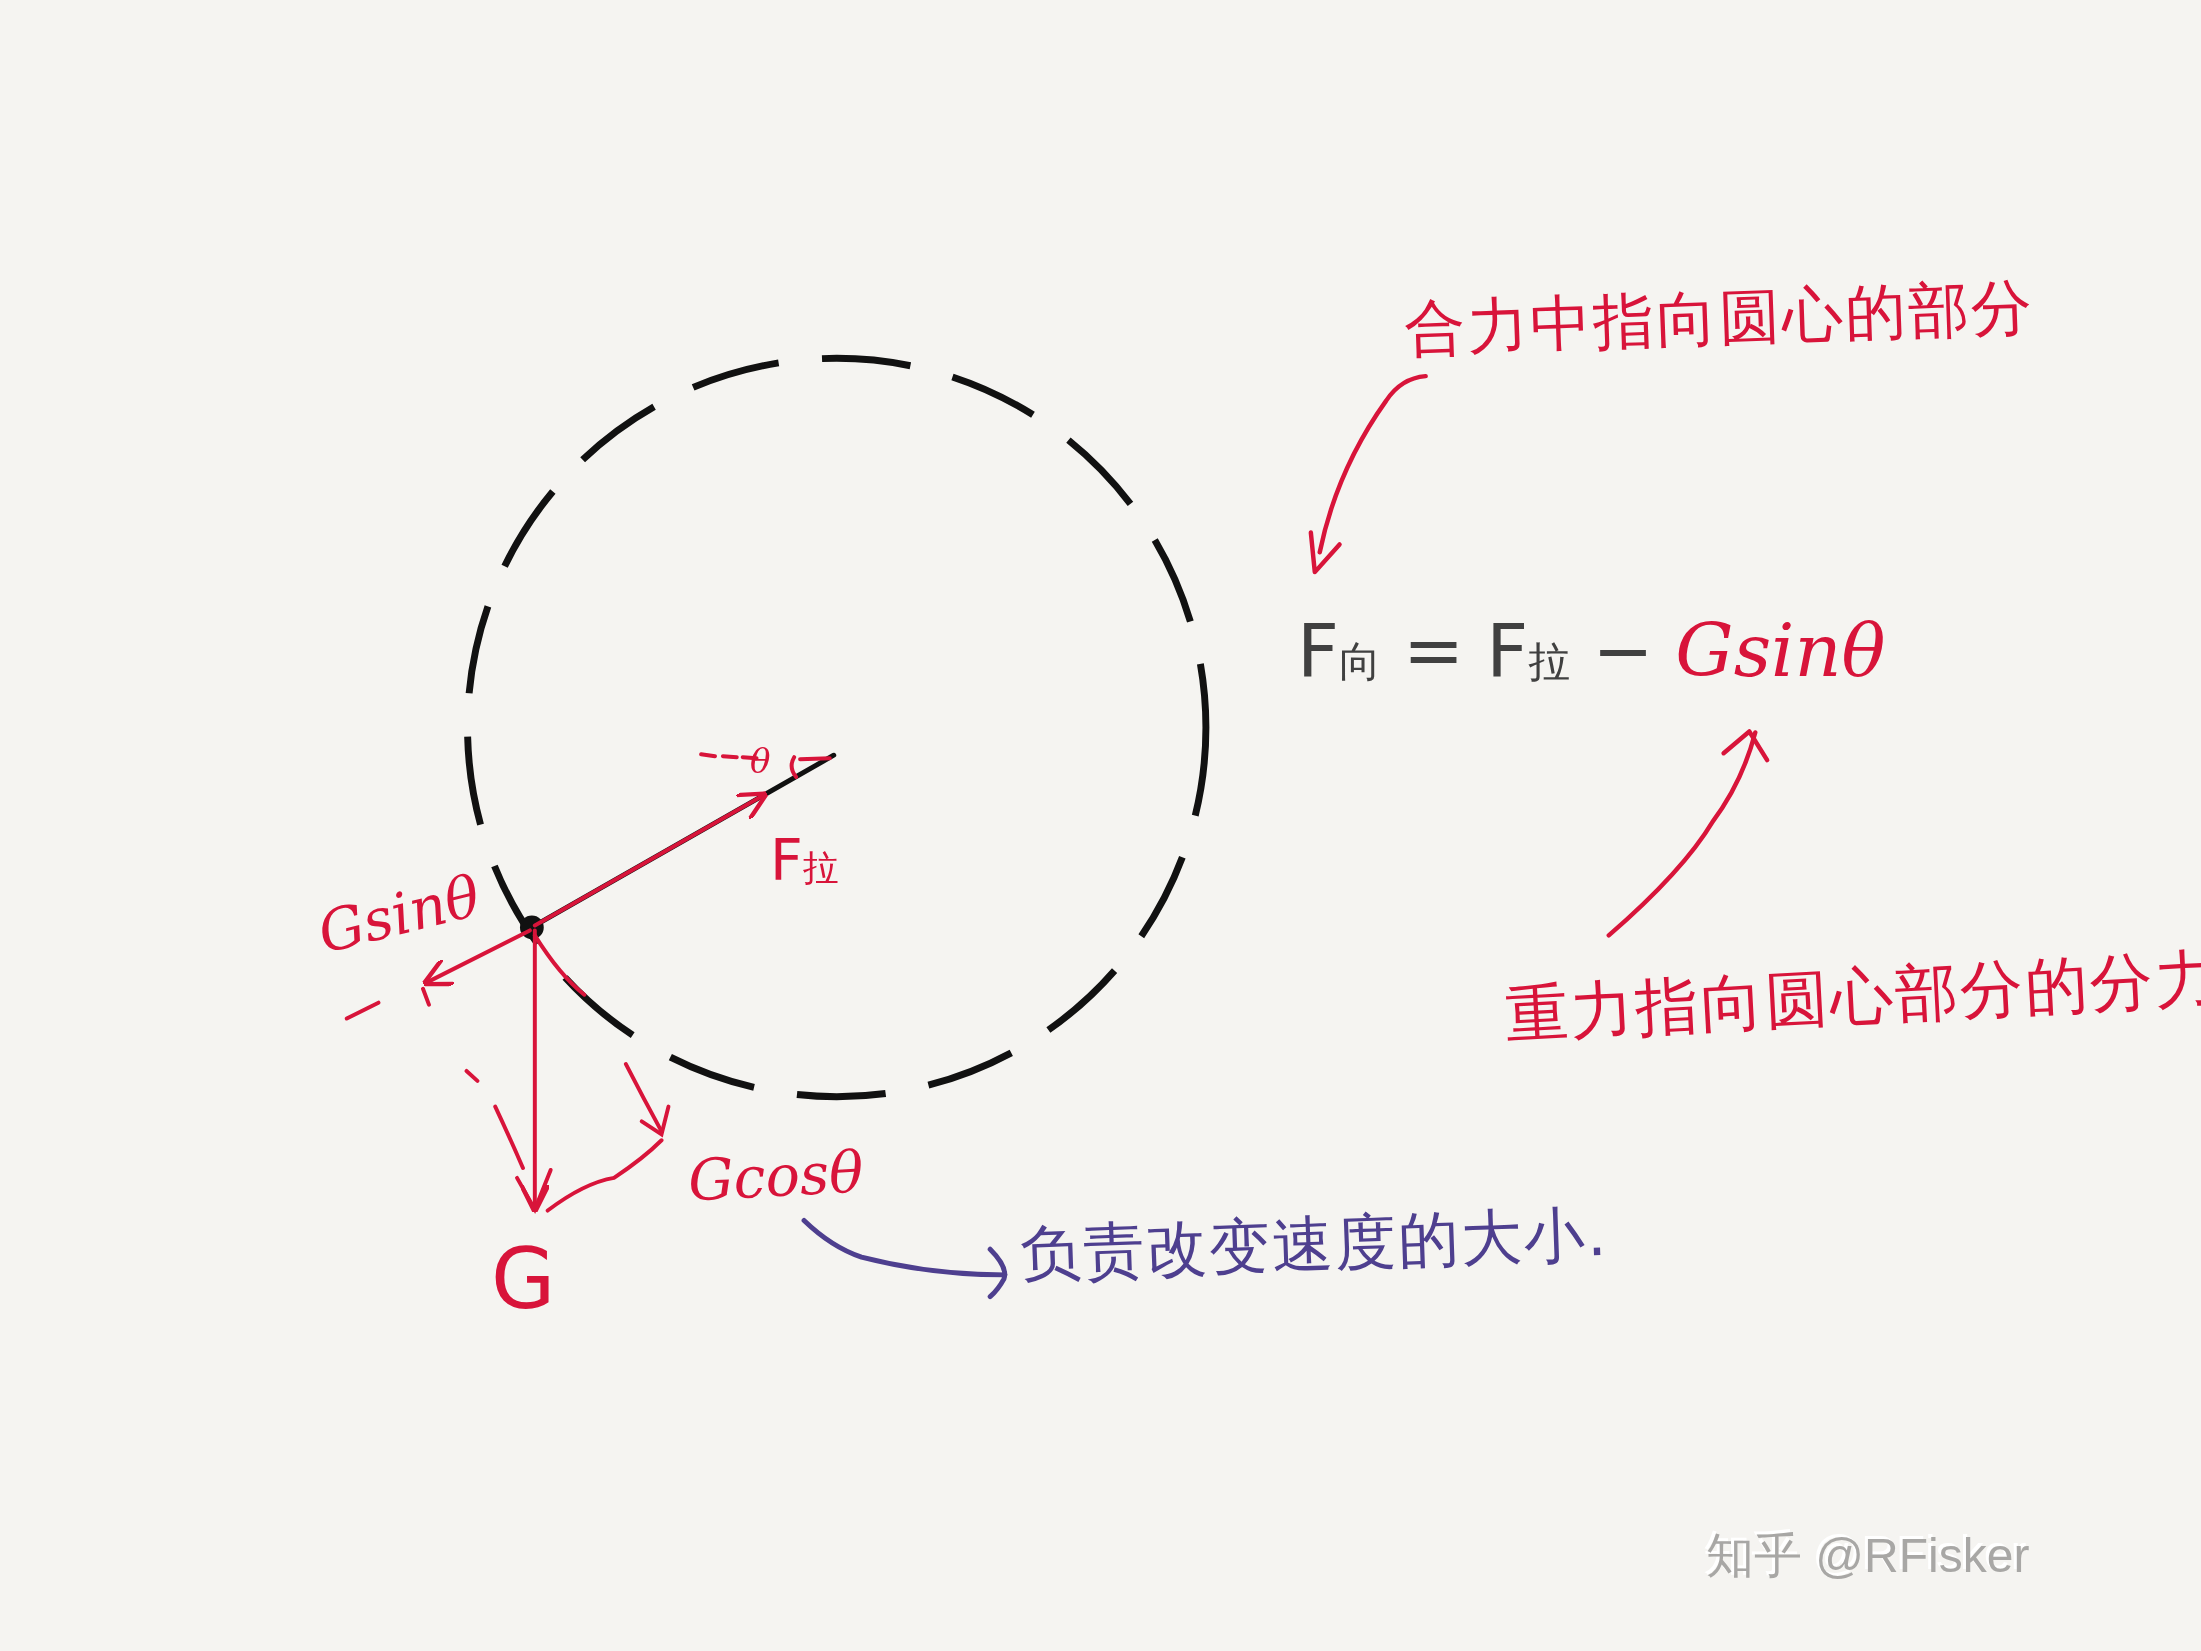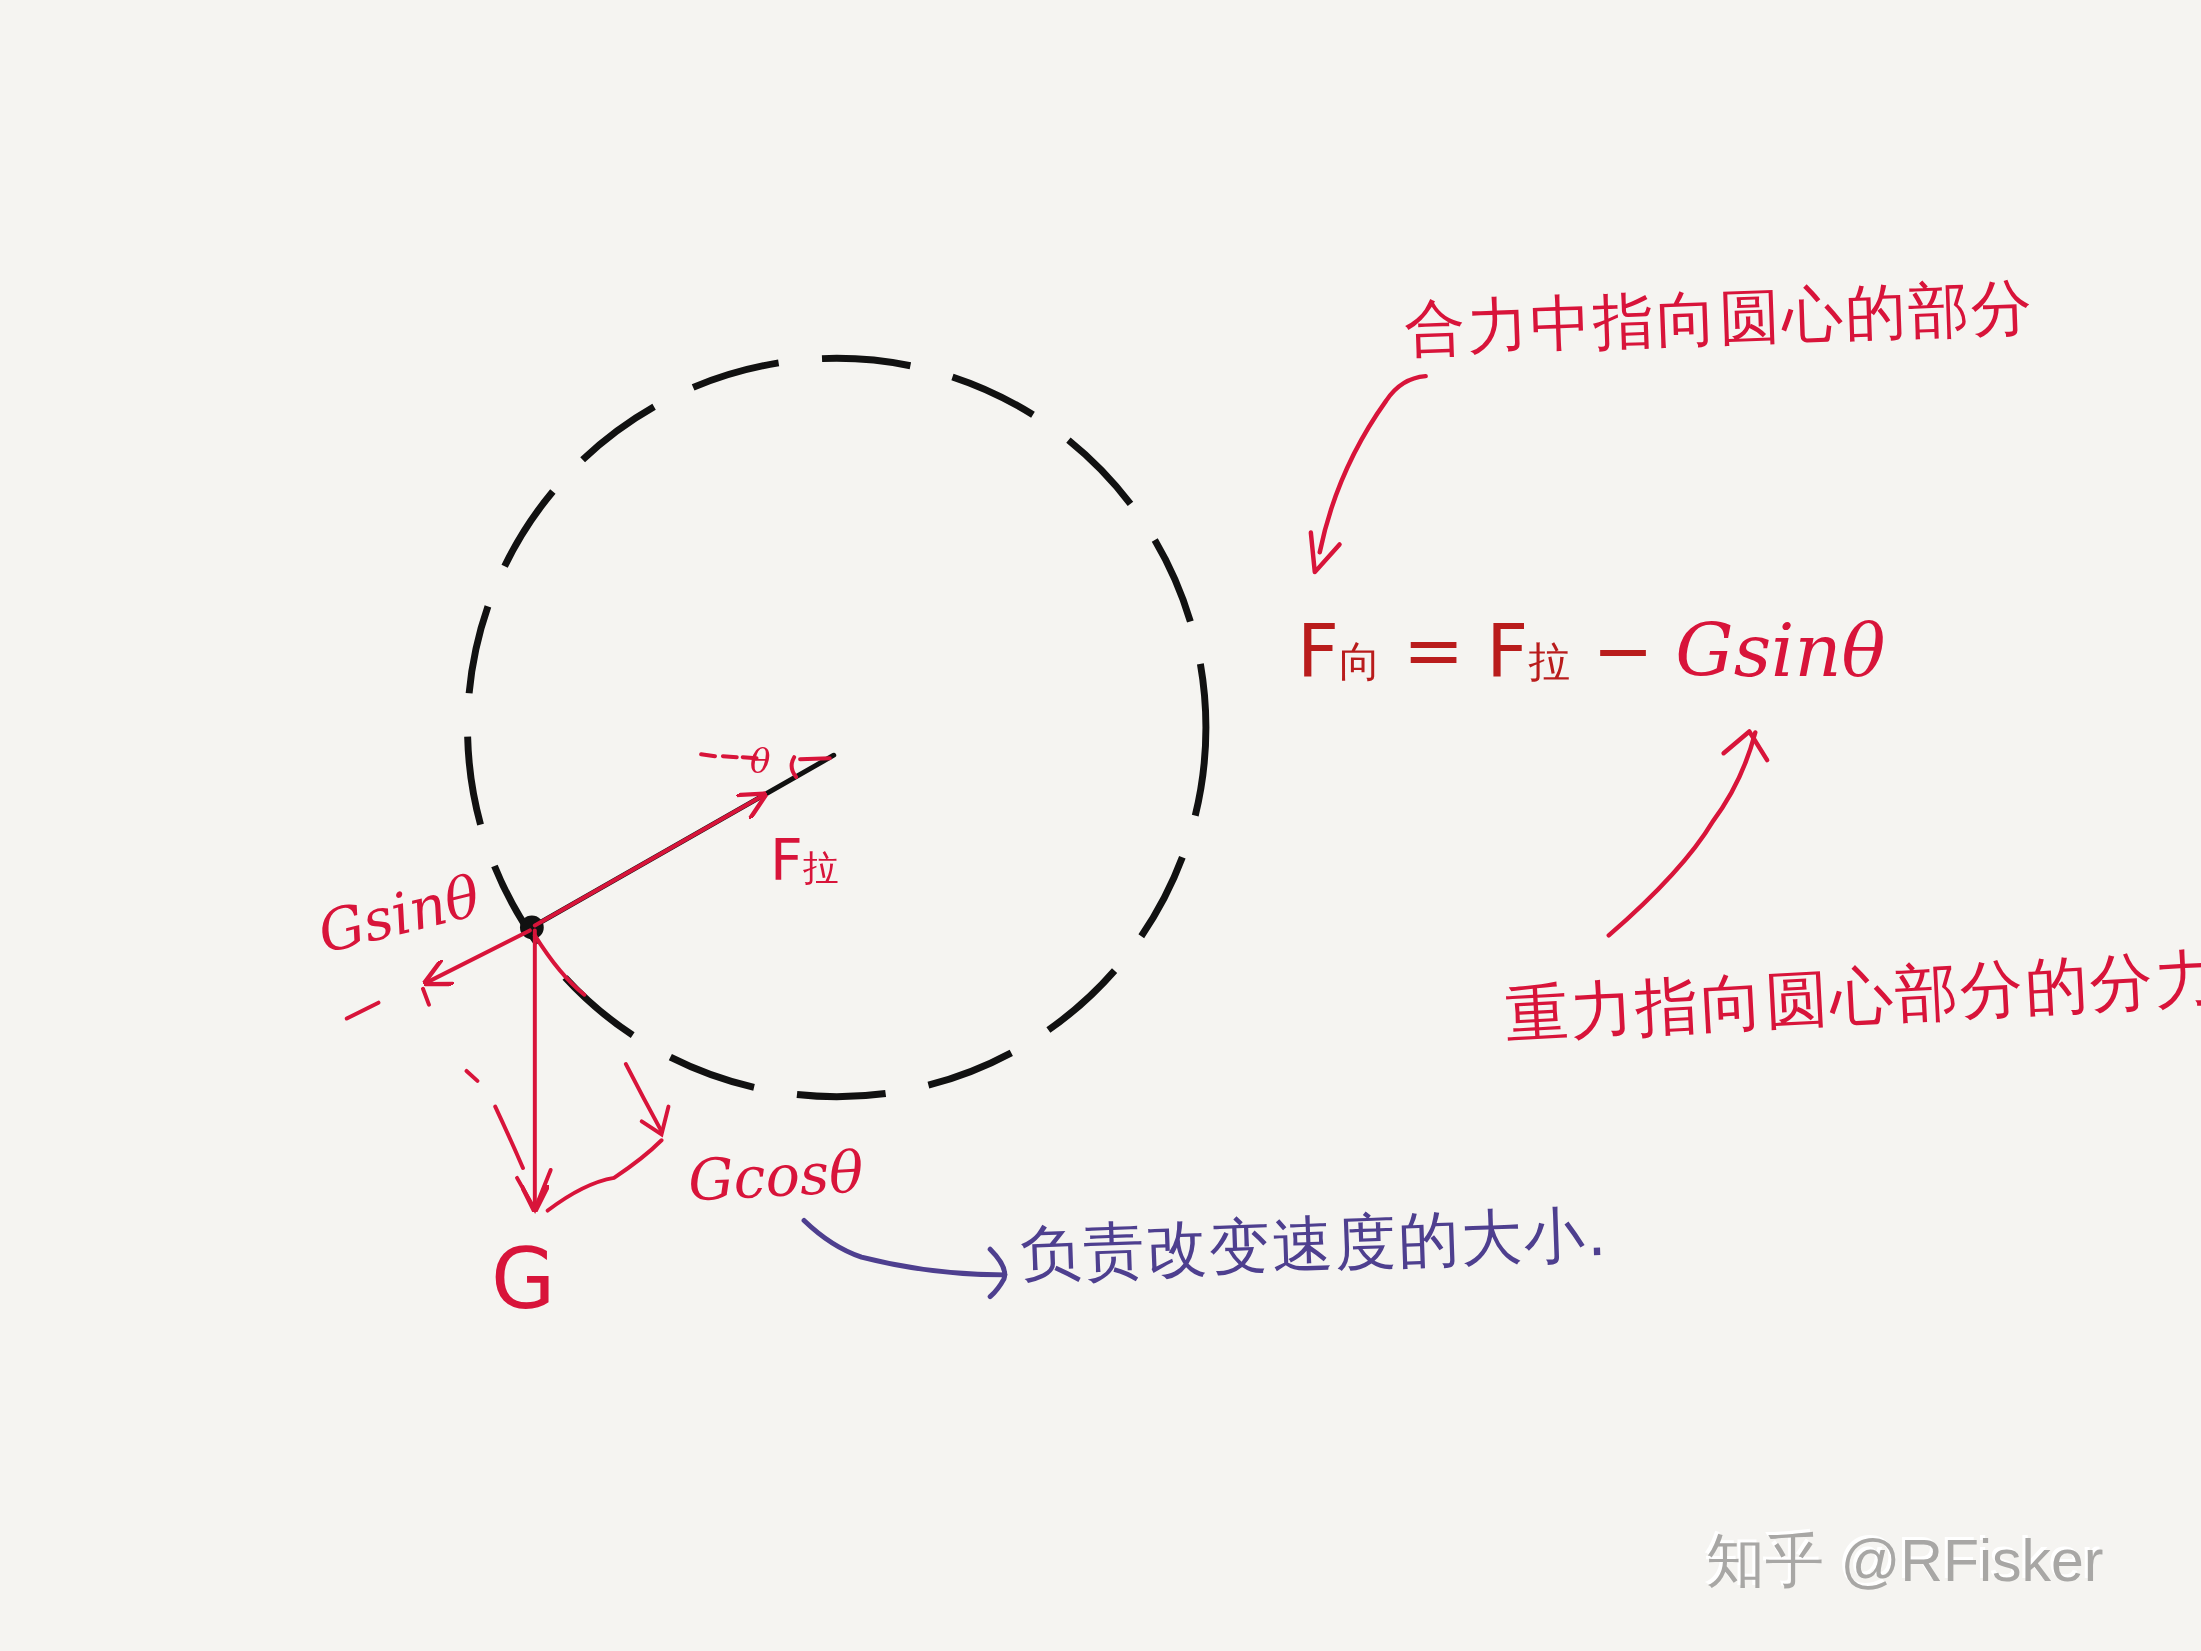--- a/index.html
+++ b/index.html
@@ -5,37 +5,37 @@
     html, body { margin: 0; padding: 0; }
     body {
       width: 2202px; height: 1651px; overflow: hidden;
       background: #f5f4f1;
       position: relative;
       font-family: "DejaVu Sans", sans-serif;
     }
     svg.canvas { position: absolute; left: 0; top: 0; }
     .label { position: absolute; white-space: nowrap; line-height: 1; }
     .red { color: #d8143a; }
-    .black { color: #b91c1c; }
+    .black { color: #404040; }
     .purple { color: #4e3f8f; }
     .hand { font-family: "DejaVu Sans", sans-serif; font-weight: normal; letter-spacing: 2px; }
     .italic { font-style: italic; font-family: "DejaVu Serif", serif; }
     #lbl-top { left: 1404px; top: 287px; font-size: 61px; transform: rotate(-2deg); }
     #lbl-bottom { left: 1505px; top: 965px; font-size: 63px; transform: rotate(-3deg); }
     #lbl-purple { left: 1020px; top: 1213px; font-size: 61px; transform: rotate(-2deg); }
     #eq { left: 1297px; top: 614px; font-size: 73px; display: flex; align-items: baseline; gap: 22px; }
     #eq .sub { font-size: 42px; }
     #lbl-ftension { left: 770px; top: 832px; font-size: 57px; }
     #lbl-ftension .sub { font-size: 36px; }
     #lbl-gsin { left: 317px; top: 886px; font-size: 57px; transform: rotate(-14deg); }
     #lbl-gcos { left: 688px; top: 1148px; font-size: 57px; transform: rotate(-3deg); }
     #lbl-g { left: 491px; top: 1238px; font-size: 83px; }
     #lbl-theta { left: 750px; top: 744px; font-size: 34px; }
     #watermark {
-      left: 1706px; top: 1532px; font-size: 59px; color: #a8a7a5;
+      left: 1706px; top: 1532px; font-size: 48px; color: #a8a7a5;
       text-shadow: -3px -3px 0 #ffffff;
       font-family: "Liberation Sans", sans-serif;
     }
   </style>
 </head>
 <body>
 
 <svg class="canvas" width="2202" height="1651" viewBox="0 0 2224 1668">
   <defs>
     <marker id="arrRed" viewBox="0 0 10 10" refX="9" refY="5" markerWidth="7" markerHeight="7" orient="auto-start-reverse">

